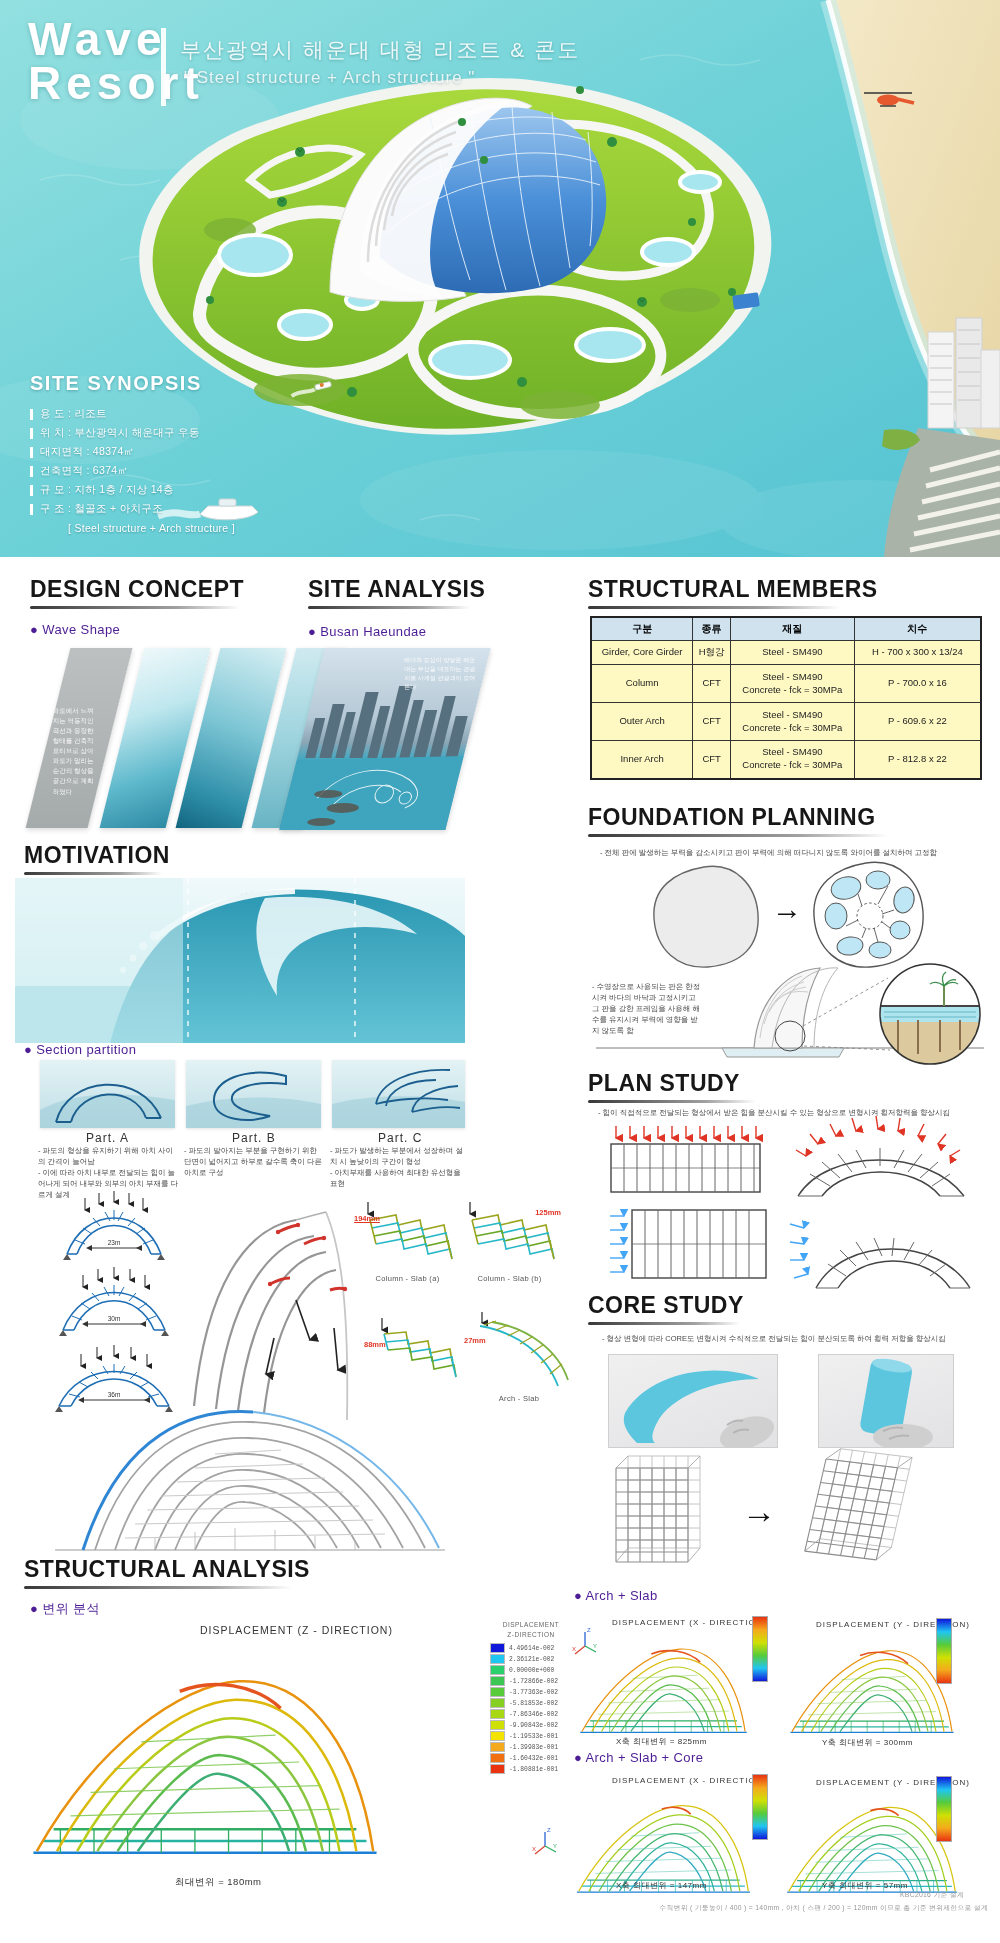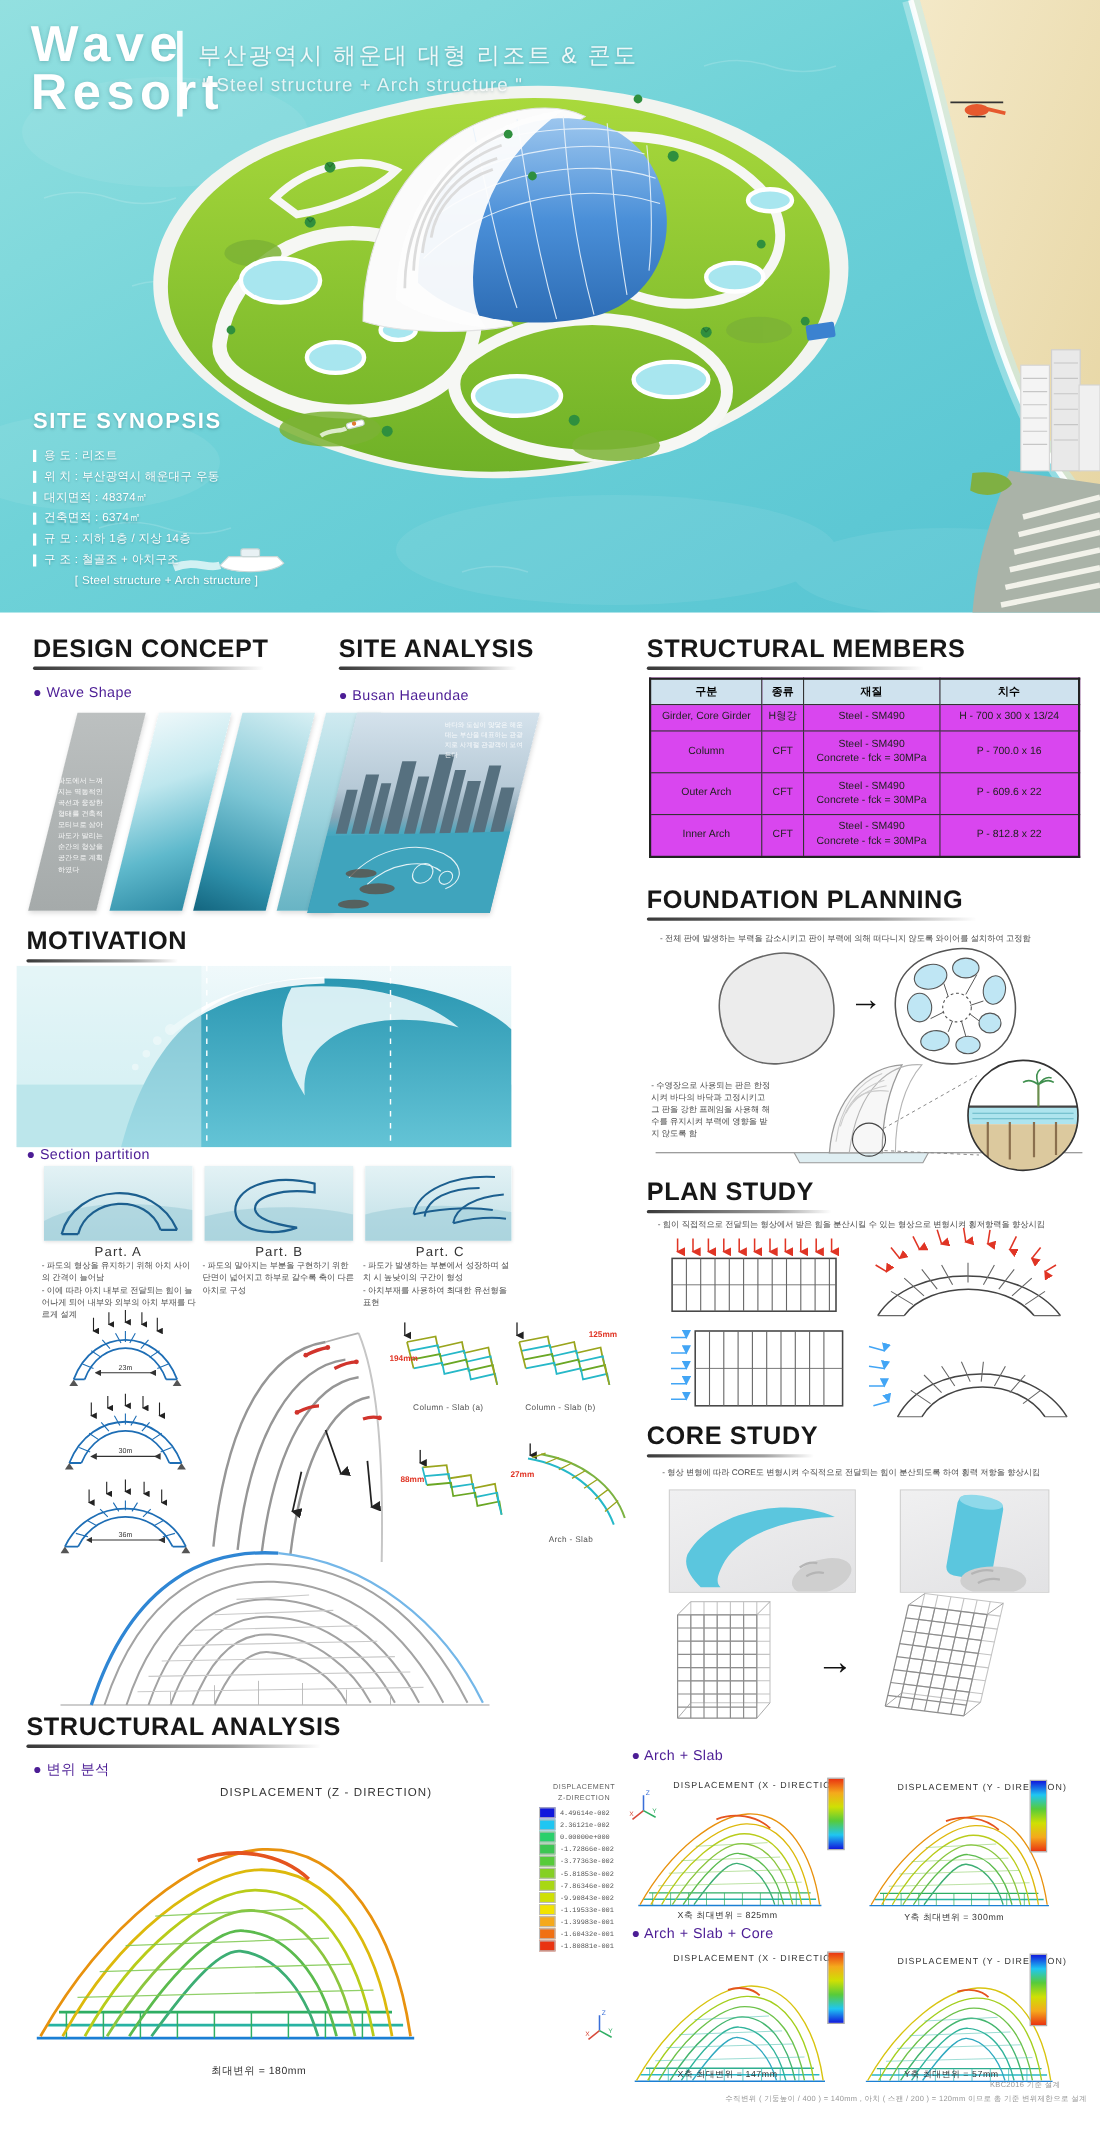--- a/index.html
+++ b/index.html
@@ -25,21 +25,21 @@
   
   .panel{position:absolute;top:0;height:180px;transform:skewX(-14deg);overflow:hidden;box-shadow:1px 2px 5px rgba(0,0,0,.15);}
   .p-gray{background:linear-gradient(180deg,#bcc0c0,#a5aaaa);}
   .p-w1{background:linear-gradient(160deg,#eef8fa 0%,#bfe7ee 35%,#5fb9cc 70%,#2d8aa4 100%);}
   .p-w2{background:linear-gradient(200deg,#d8f0f4 0%,#7cc5d4 45%,#2e8fa9 80%,#13657f 100%);}
   .p-w3{background:linear-gradient(180deg,#cfeaf0 0%,#9ed4de 50%,#68b4c4 100%);}
   .p-busan{background:linear-gradient(180deg,#d4e2ec 0%,#b6c9d6 38%,#8aa6b6 52%,#49a8c0 60%,#2e8fae 100%);}
   .panel-text{position:absolute;left:8px;top:58px;width:46px;color:rgba(255,255,255,.92);font-size:6.5px;line-height:1.55;transform:skewX(14deg);}
   .busan-text{position:absolute;right:6px;top:8px;width:74px;color:rgba(255,255,255,.9);font-size:6px;line-height:1.5;transform:skewX(14deg);text-align:left;}
   
-  table.sm{border-collapse:collapse;border:2px solid #222;width:392px;background:#d946ef;}
+  table.sm{border-collapse:collapse;border:2px solid #222;width:392px;background:#fef9c3;}
   table.sm th{background:#cfe2ee;border:1px solid #333;font-size:10px;padding:4px 2px;}
   table.sm td{border:1px solid #333;font-size:9.5px;text-align:center;vertical-align:middle;padding:3px 2px;white-space:pre-line;line-height:1.35;color:#222;}
   
   .thumb{position:absolute;top:0;height:68px;background:linear-gradient(180deg,#e3f2f5,#bfdfe6);box-shadow:0 1px 3px rgba(0,0,0,.12);}
   .part-label{font-size:12px;color:#333;letter-spacing:1px;}
   
   .sd-red{position:absolute;font-size:7.5px;color:#e03424;font-weight:700;}
   .sd-cap{font-size:7.5px;color:#555;text-align:center;letter-spacing:.3px;}
   
   .lg-box{width:82px;}
@@ -585,21 +585,21 @@
     <svg width="95" height="62" viewBox="0 0 95 62">
       <path d="M8,0 V12" stroke="#222" stroke-width="1.2" marker-end="url(#mK)"></path>
       <g fill="none" stroke-width="1.6">
         <polyline points="10,18 36,13 38,23 60,18 62,28 84,23 86,33" stroke="#9aa51d"></polyline>
         <polyline points="12,26 38,21 40,31 62,26 64,36 86,31 88,41" stroke="#26b8c8"></polyline>
         <polyline points="14,34 40,29 42,39 64,34 66,44 88,39 90,49" stroke="#6aa724"></polyline>
         <polyline points="16,42 42,37 44,47 66,42 68,52 90,47 92,57" stroke="#26b8c8"></polyline>
         <path d="M10,18 L16,42 M86,33 L92,57" stroke="#9aa51d"></path>
       </g>
     </svg>
-    <div class="sd-red" style="left:-6px;top:28px;">194mm</div>
+    <div class="sd-red" style="left:-6px;top:12px;text-decoration:underline;">194mm</div>
     <div class="sd-cap" style="margin-top:6px;">Column - Slab (a)</div>
   </div>
   <div class="abs" style="left:462px;top:1202px;width:95px;">
     <svg width="95" height="62" viewBox="0 0 95 62">
       <path d="M8,0 V12" stroke="#222" stroke-width="1.2" marker-end="url(#mK)"></path>
       <g fill="none" stroke-width="1.6">
         <polyline points="10,18 36,13 38,23 60,18 62,28 84,23 86,33" stroke="#9aa51d"></polyline>
         <polyline points="12,26 38,21 40,31 62,26 64,36 86,31 88,41" stroke="#26b8c8"></polyline>
         <polyline points="14,34 40,29 42,39 64,34 66,44 88,39 90,49" stroke="#6aa724"></polyline>
         <polyline points="16,42 42,37 44,47 66,42 68,52 90,47 92,57" stroke="#26b8c8"></polyline>
@@ -857,21 +857,21 @@
 
   <div class="abs" style="left:24px;top:1556px;width:268px;">
     <div class="sec-title">STRUCTURAL ANALYSIS</div>
     <div class="sec-rule"></div>
   </div>
   <div class="abs bullet" style="left:30px;top:1600px;">● 변위 분석</div>
   <div class="abs small-title" style="left:200px;top:1624px;font-size:10.5px;text-align:right;">DISPLACEMENT (Z - DIRECTION)</div>
   <svg class="abs" style="left:20px;top:1642px" width="370" height="235" viewBox="0 0 220 125">
     <use href="#wf"></use>
   </svg>
-  <div class="abs plot-cap" style="left:192px;top:1876px;font-size:9.5px;">최대변위 = 180mm</div>
+  <div class="abs plot-cap" style="left:175px;top:1876px;font-size:9.5px;">최대변위 = 180mm</div>
 
   <div class="abs lg-box" style="left:490px;top:1620px;">
     <div class="lg-title">DISPLACEMENT</div>
     <div class="lg-title" style="margin-bottom:3px;">Z-DIRECTION</div>
     <div class="lg-row">
         <span class="lg-sw" style="background: rgb(16, 24, 220);"></span>
         <span class="lg-val">4.49614e-002</span>
       </div>
     <div class="lg-row">
         <span class="lg-sw" style="background: rgb(31, 198, 242);"></span>

